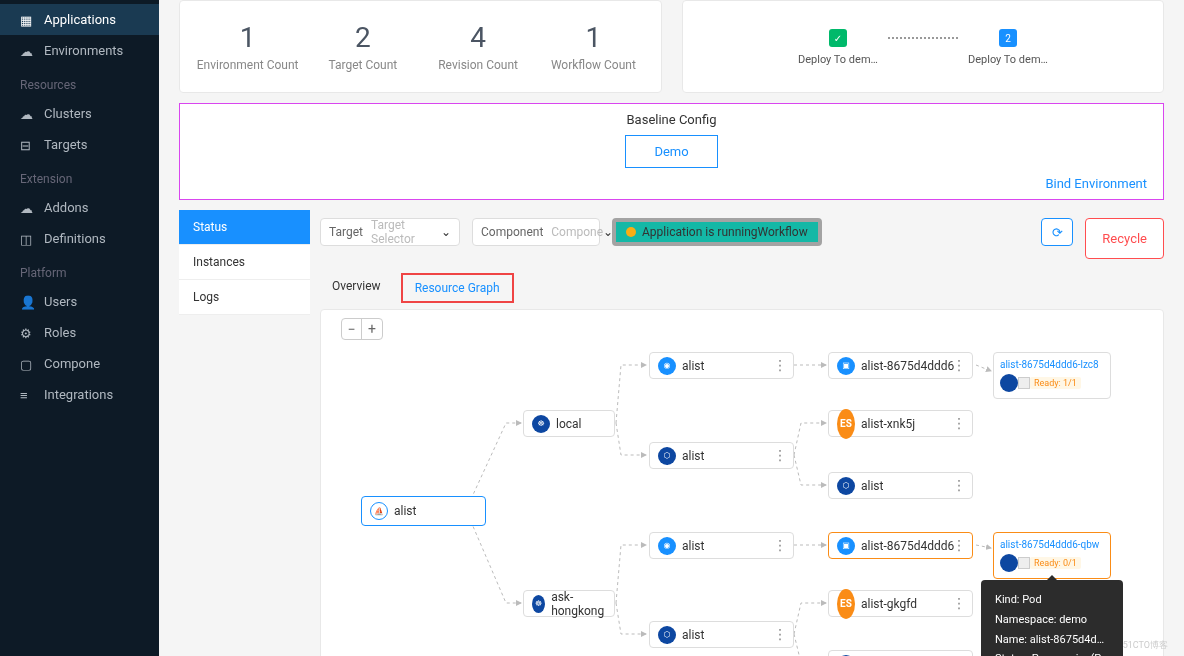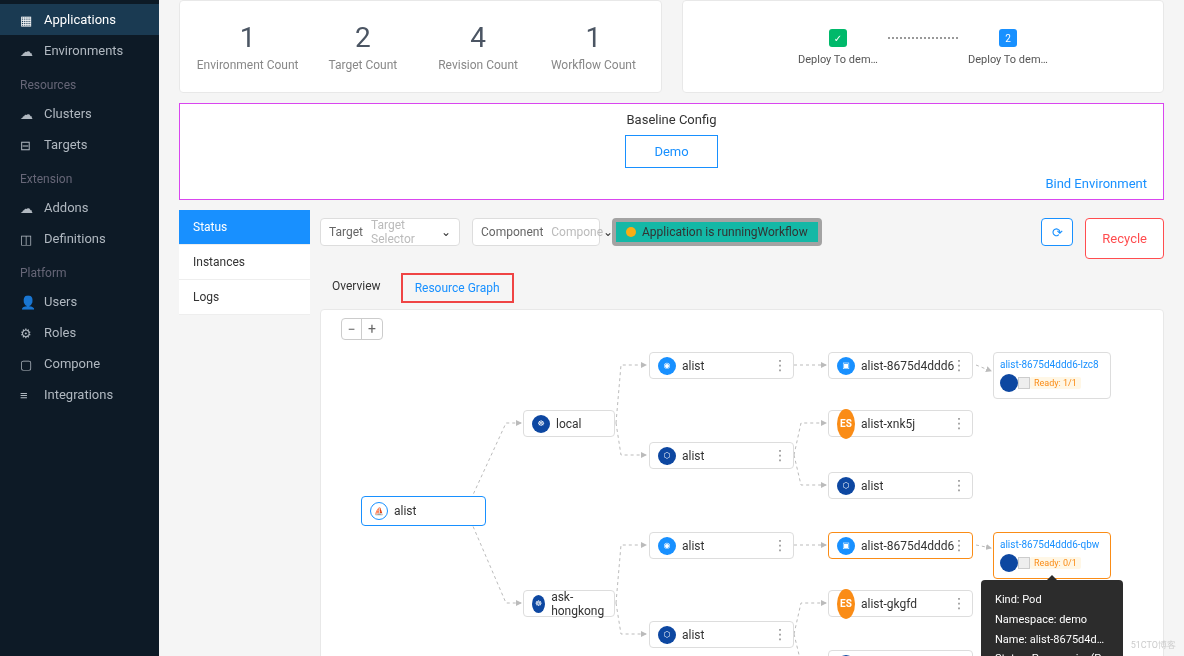--- a/index.html
+++ b/index.html
@@ -60,21 +60,21 @@
 .pod-node.highlighted { border: 1px solid #fa8c16; }
 .pod-name { color: #1890ff; font-size: 10px; margin-bottom: 4px; overflow: hidden; text-overflow: ellipsis; white-space: nowrap; }
 .pod-ready { background: #fff7e6; color: #fa8c16; font-size: 9px; padding: 1px 4px; border-radius: 2px; display: inline-block; float: right; }
 .pod-icons { display: flex; align-items: center; }
 .pod-icon { width: 18px; height: 18px; border-radius: 50%; background: #0d47a1; }
 .pod-sub-icon { width: 12px; height: 12px; background: #eee; border: 1px solid #ccc; }
 svg.connector { position: absolute; pointer-events: none; }
 .tooltip { position: absolute; background: #2c2c2c; color: #fff; border-radius: 4px; padding: 10px 14px; font-size: 11px; line-height: 1.8; width: 142px; }
 .tooltip::before { content: ''; position: absolute; top: -5px; left: 50%; margin-left: -5px; border-left: 5px solid transparent; border-right: 5px solid transparent; border-bottom: 5px solid #2c2c2c; }
 .es-badge { width: 18px; height: 30px; background: #fa8c16; border-radius: 50%; display: flex; align-items: center; justify-content: center; color: #fff; font-size: 10px; font-weight: bold; }
-.watermark { position: absolute; bottom: 4px; right: 8px; font-size: 9px; color: #ccc; }
+.watermark { position: absolute; bottom: 4px; right: 16px; font-size: 9px; color: #ccc; }
 </style>
 </head>
 <body>
 
 <div class="sidebar">
   <div class="sidebar-item active">
     <span class="icon">▦</span>
     <span>Applications</span>
   </div>
   <div class="sidebar-item">

